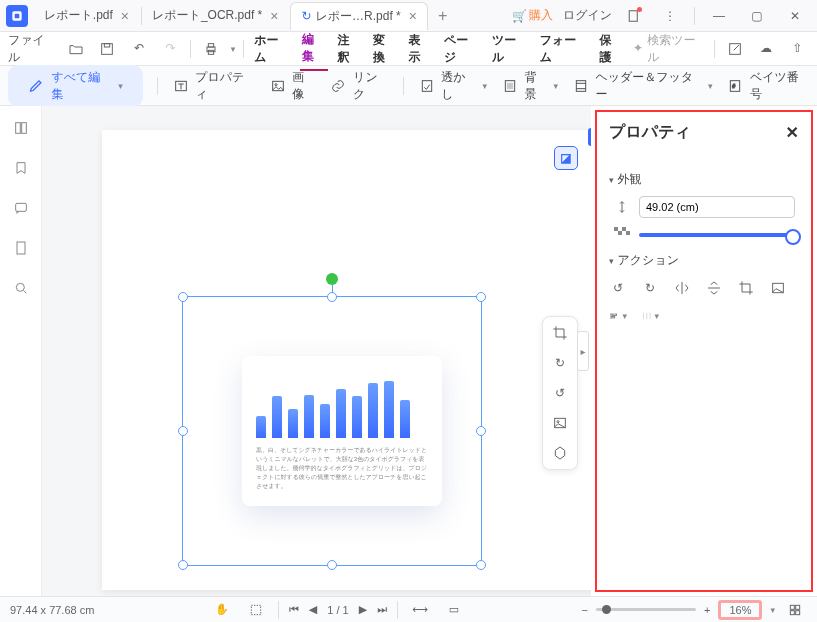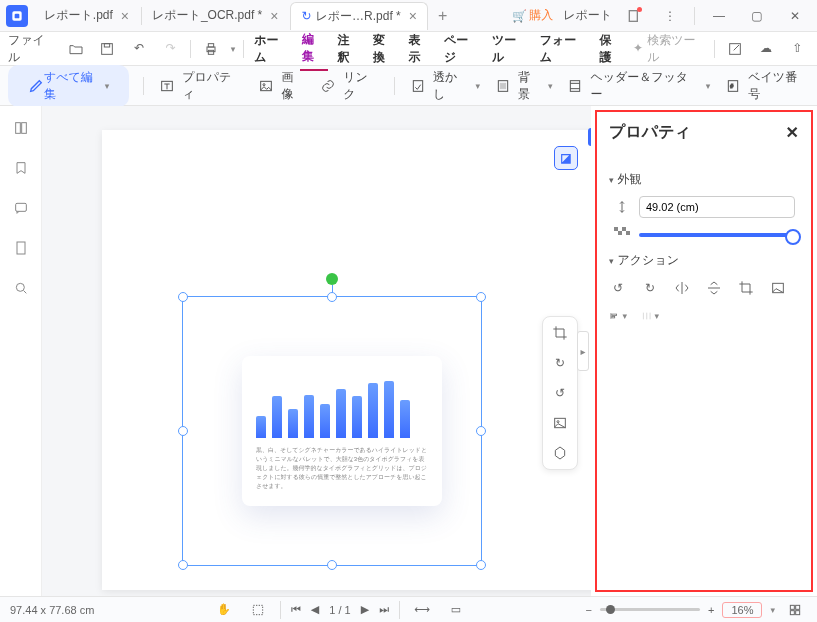--- a/index.html
+++ b/index.html
@@ -17,21 +17,21 @@
 .win-btn { width: 28px; height: 28px; display: flex; align-items: center; justify-content: center; color: #666; }
 .menubar { display: flex; align-items: center; height: 34px; padding: 0 8px; gap: 8px; border-bottom: 1px solid #e5e5e5; font-family: Liberation Serif, serif; }
 .menubar .file { color: #555; }
 .icon-btn { width: 24px; height: 24px; display: flex; align-items: center; justify-content: center; color: #666; border-radius: 4px; }
 .sep { width: 1px; height: 18px; background: #ddd; }
 .menu-item { color: #333; font-weight: 600; padding: 4px 2px; cursor: pointer; }
 .menu-item.active { color: #a21caf; border-bottom: 2px solid #be185d; }
 .menubar .right { margin-left: auto; display: flex; gap: 8px; align-items: center; }
 .search-tool { color: #aaa; display: flex; align-items: center; gap: 4px; }
 .toolbar { display: flex; align-items: center; height: 40px; padding: 0 8px; gap: 14px; background: #fafbfd; border-bottom: 1px solid #e5e5e5; }
-.edit-all { background: #e7eeff; border-radius: 10px; padding: 4px 20px; display: flex; align-items: center; gap: 0; color: #3b6cff; }
+.edit-all { background: #e7eeff; border-radius: 10px; padding: 4px 20px; display: flex; align-items: center; gap: 8px; color: #3b6cff; }
 .tbtn { display: flex; align-items: center; gap: 6px; color: #444; }
 .tbtn .ic { width: 18px; height: 18px; display: flex; align-items: center; justify-content: center; color: #555; }
 .chev { font-size: 9px; color: #888; }
 .content { display: flex; height: calc(100% - 32px - 34px - 40px - 26px); }
 .leftbar { width: 42px; background: #fff; border-right: 1px solid #eee; display: flex; flex-direction: column; align-items: center; padding-top: 12px; gap: 20px; }
 .leftbar .ic { color: #888; width: 20px; height: 20px; display: flex; align-items: center; justify-content: center; }
 .canvas-area { flex: 1; background: #f5f6f8; position: relative; overflow: hidden; }
 .page { position: absolute; left: 60px; top: 24px; width: 510px; height: 460px; background: #fff; box-shadow: 0 2px 8px rgba(0,0,0,0.08); }
 .badge { position: absolute; right: -2px; top: -2px; width: 26px; height: 18px; background: #3b6cff; border-radius: 3px; }
 .obj-icon { position: absolute; right: 34px; top: 16px; width: 24px; height: 24px; background: #e7eeff; border: 1px solid #3b6cff; border-radius: 5px; display: flex; align-items: center; justify-content: center; color: #3b6cff; font-weight: bold; font-size: 12px; }
@@ -84,21 +84,21 @@
       <span class="close">×</span>
     </div>
   <div class="tab active">
       <span style="margin-right:4px;color:#3b6cff">↻</span>
       <span>レポー…R.pdf *</span>
       <span class="close">×</span>
     </div>
   <div class="newtab">+</div>
   <div class="title-right">
     <span class="buy">🛒<span>購入</span></span>
-    <span class="txt">レポート</span>
+    <span class="txt">ログイン</span>
     <span class="icon-btn">
         <svg viewBox="0 0 24 24" fill="none" stroke="#888" stroke-width="2">
           <rect x="5" y="4" width="12" height="16"></rect>
         </svg>
         <span style="position:absolute;width:5px;height:5px;background:#f55;border-radius:50%;margin-left:10px;margin-top:-12px"></span>
       </span>
     <span class="win-btn">⋮</span>
     <div class="sep"></div>
     <span class="win-btn">—</span>
     <span class="win-btn">▢</span>
@@ -413,21 +413,21 @@
     <span>▶</span>
     <span>⏭</span>
     <div class="sep"></div>
     <span class="icon-btn">⟷</span>
     <span class="icon-btn">▭</span>
   </div>
   <div class="zoom">
     <span>−</span>
     <div class="zslider"></div>
     <span>+</span>
-    <span style="border:1px solid #fca5a5;padding:1px 8px;border-radius:3px">16%</span>
+    <span style="border:3px solid #fca5a5;padding:1px 8px;border-radius:3px">16%</span>
       <span class="chev">▾</span>
     <span class="icon-btn">
         <svg viewBox="0 0 24 24" fill="none" stroke="currentColor" stroke-width="1.5">
           <rect x="5" y="5" width="6" height="6"></rect>
           <rect x="13" y="5" width="6" height="6"></rect>
           <rect x="5" y="13" width="6" height="6"></rect>
           <rect x="13" y="13" width="6" height="6"></rect>
         </svg>
       </span>
   </div>

